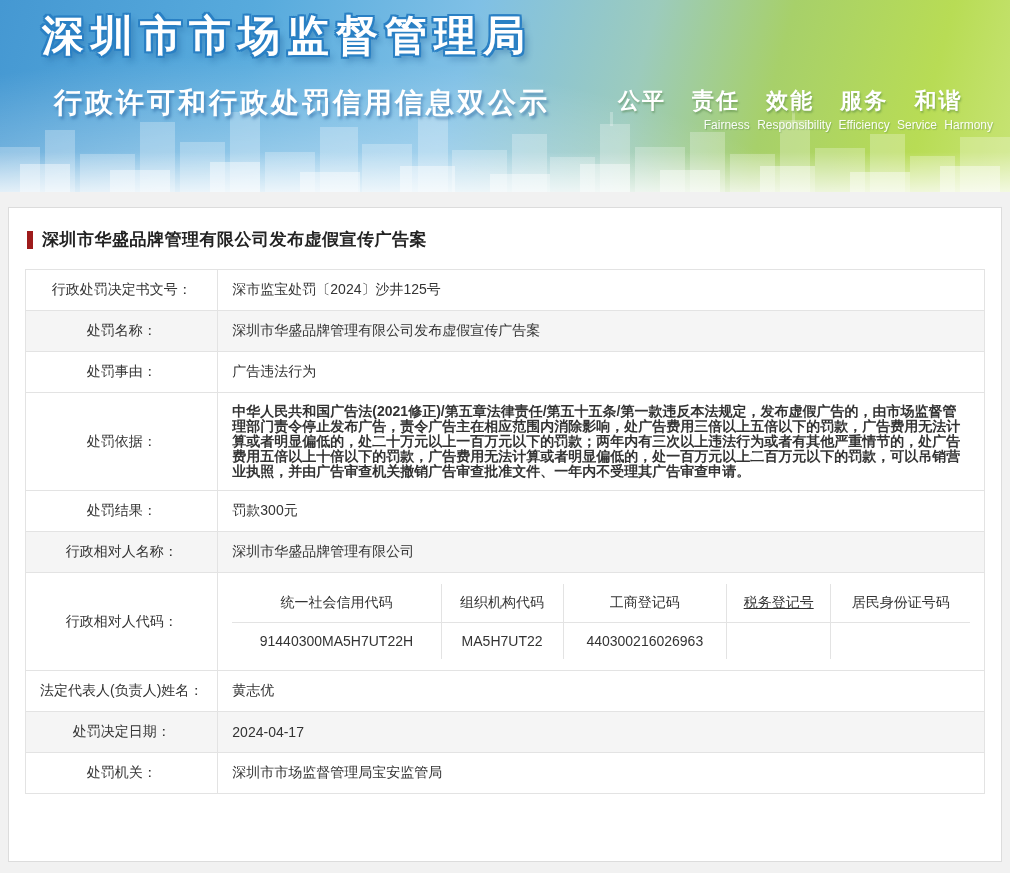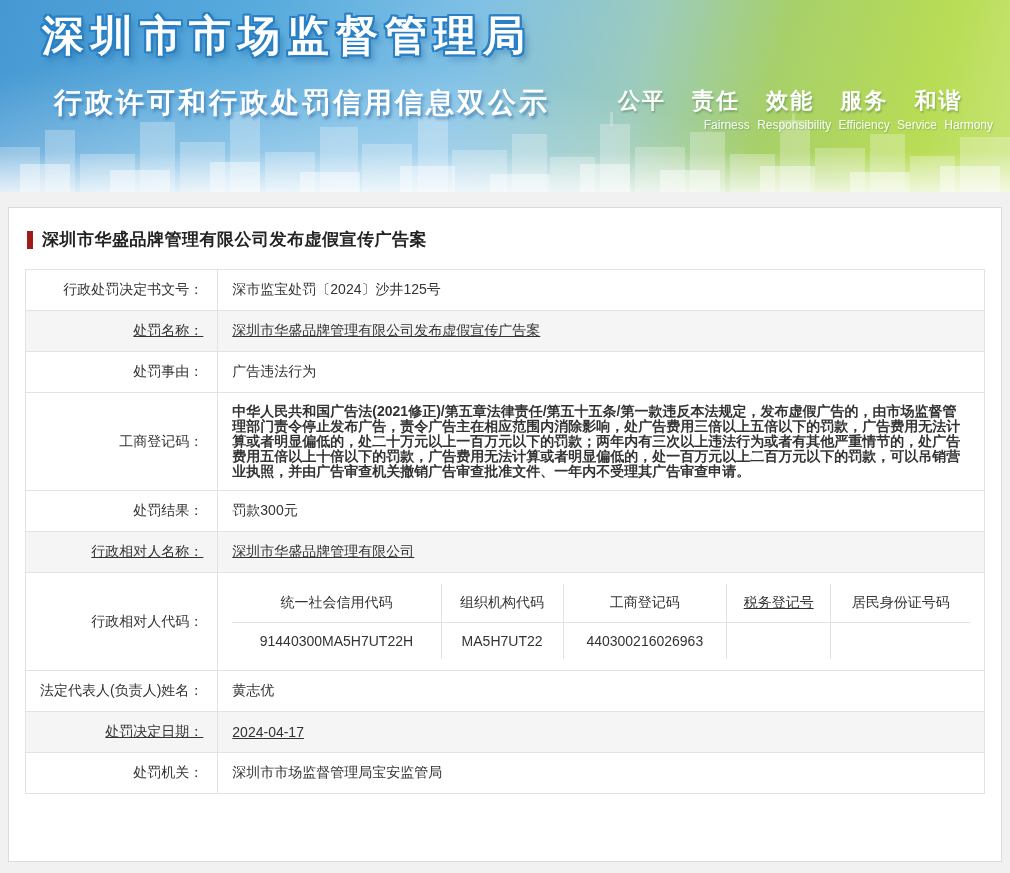--- a/index.html
+++ b/index.html
@@ -96,26 +96,26 @@
     color: #333;
   }
   table.info-table th,
   table.info-table td {
     border: 1px solid #e3e3e3;
     padding: 11px 14px;
     vertical-align: middle;
   }
   table.info-table th {
     width: 192px;
-    text-align: right;
+    text-align: center;
     font-weight: normal;
     white-space: nowrap;
   }
   table.info-table td { text-align: left; }
-  tr.alt { background: #f5f5f5; text-decoration: underline; }
+  tr.alt { background: #f5f5f5; }
   td.long-text {
     line-height: 15px;
     text-align: justify;
     padding-top: 9px; padding-bottom: 9px; font-weight: bold;
   }
 
   
   td.nested-cell { padding: 0; }
   table.nested {
     width: 100%;
@@ -209,21 +209,21 @@
       </tr>
       <tr class="alt">
         <th>处罚名称：</th>
         <td>深圳市华盛品牌管理有限公司发布虚假宣传广告案</td>
       </tr>
       <tr>
         <th>处罚事由：</th>
         <td>广告违法行为</td>
       </tr>
       <tr>
-        <th>工商登记码：</th>
+        <th>处罚依据：</th>
         <td class="long-text">中华人民共和国广告法(2021修正)/第五章法律责任/第五十五条/第一款违反本法规定，发布虚假广告的，由市场监督管理部门责令停止发布广告，责令广告主在相应范围内消除影响，处广告费用三倍以上五倍以下的罚款，广告费用无法计算或者明显偏低的，处二十万元以上一百万元以下的罚款；两年内有三次以上违法行为或者有其他严重情节的，处广告费用五倍以上十倍以下的罚款，广告费用无法计算或者明显偏低的，处一百万元以上二百万元以下的罚款，可以吊销营业执照，并由广告审查机关撤销广告审查批准文件、一年内不受理其广告审查申请。</td>
       </tr>
       <tr>
         <th>处罚结果：</th>
         <td>罚款300元</td>
       </tr>
       <tr class="alt">
         <th>行政相对人名称：</th>
         <td>深圳市华盛品牌管理有限公司</td>
       </tr>

